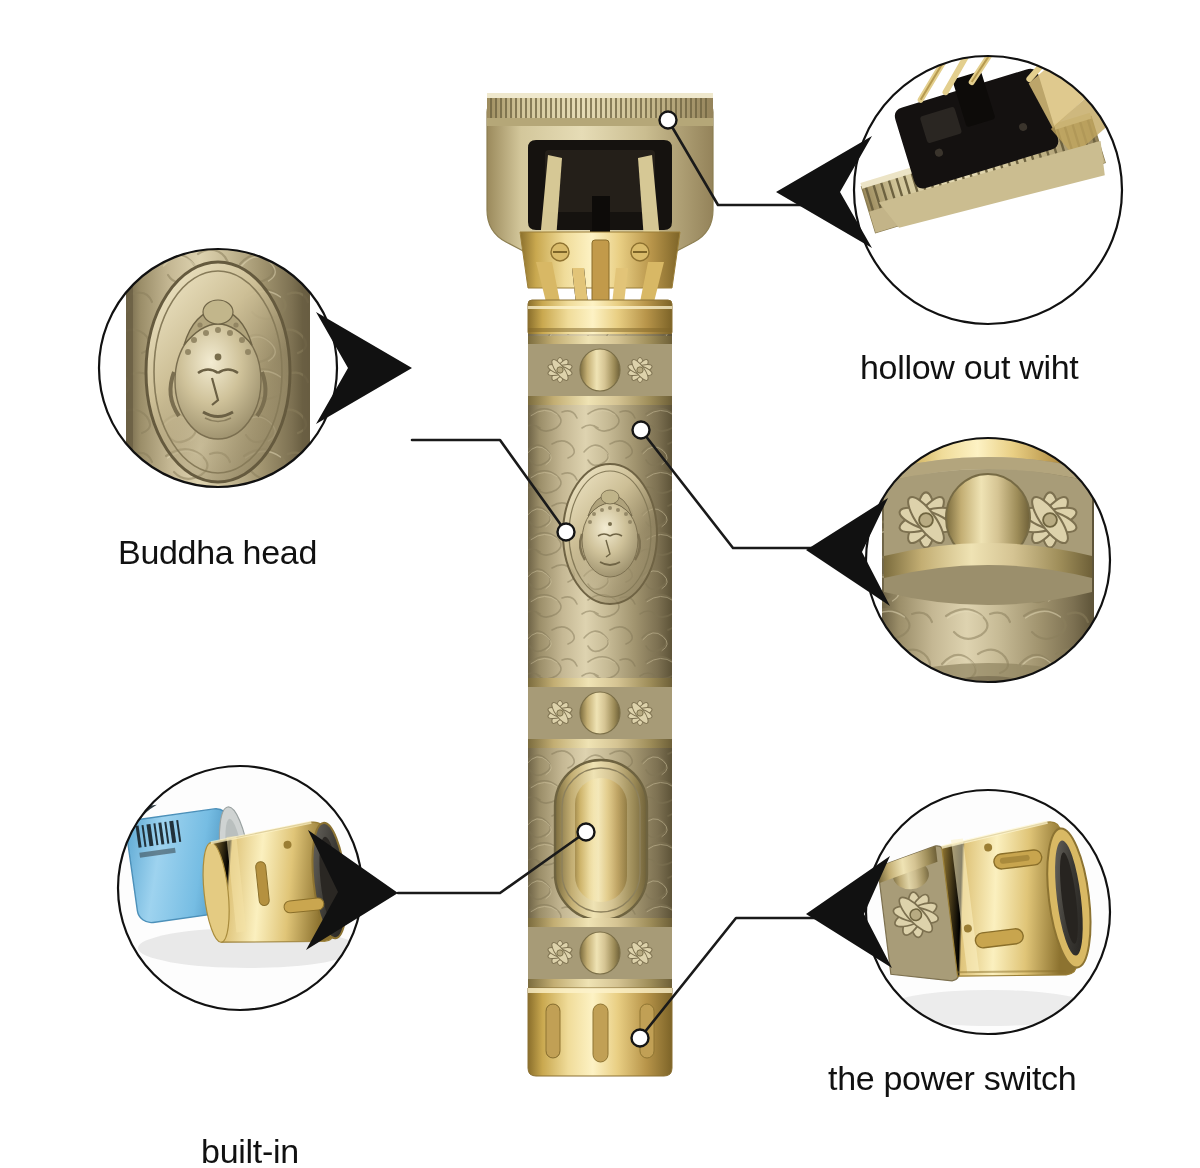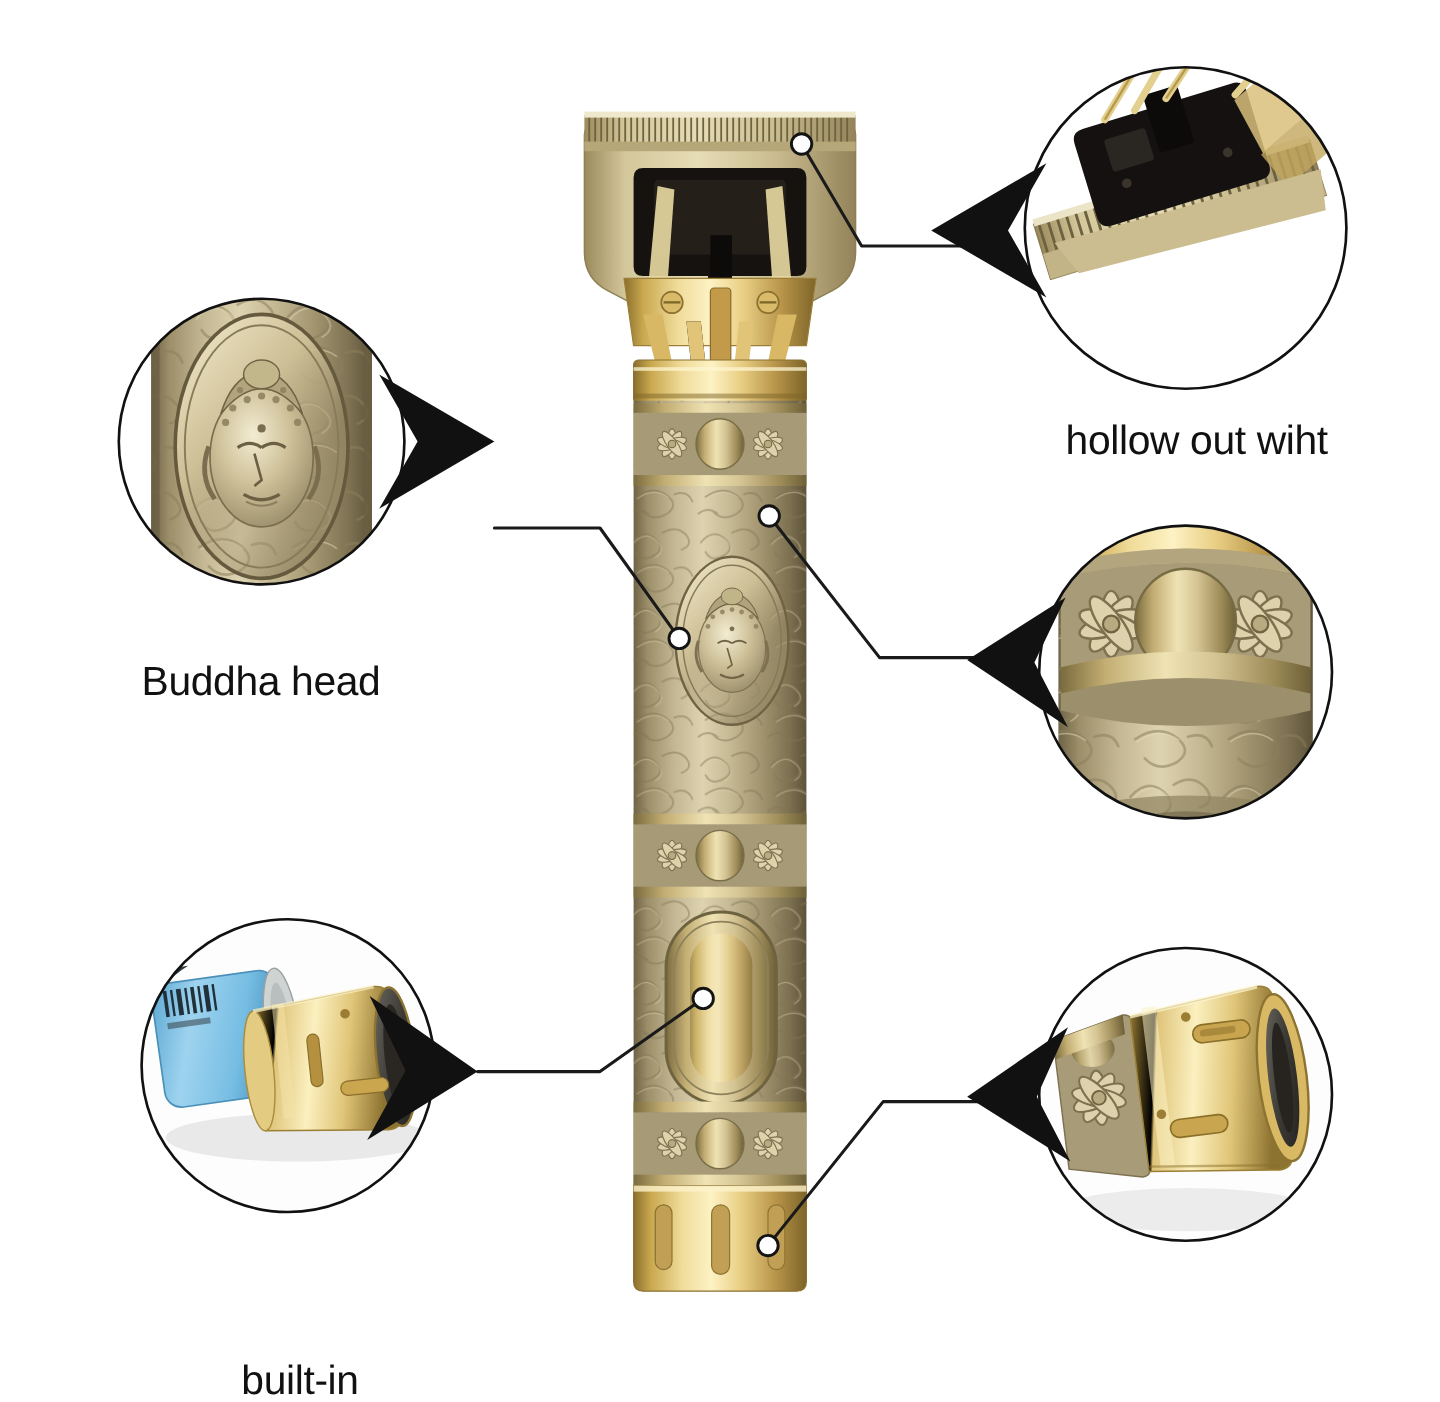--- a/index.html
+++ b/index.html
@@ -13,22 +13,22 @@
   #art { position:absolute; inset:0; width:1200px; height:1168px; }
   .label {
     position:absolute;
     color:#111111;
     font-family:"Liberation Sans", sans-serif;
     font-weight:400;
     letter-spacing:-0.3px;
     white-space:pre;
     line-height:1.08;
   }
-  #lbl-buddha       { left:118px; top:550px;  font-size:34px; }
-  #lbl-hollow       { left:888px; top:349px;  font-size:34px; }
+  #lbl-buddha       { left:118px; top:534px;  font-size:34px; }
+  #lbl-hollow       { left:860px; top:349px;  font-size:34px; }
   #lbl-metallic     { left:775px; top:698px;  font-size:34px; }
   #lbl-battery      { left:60px;  top:1060px; font-size:34px; width:380px; text-align:center; }
   #lbl-power        { left:828px; top:1060px; font-size:34px; }
 </style>
 </head>
 <body>
 
 <div id="stage">
 
   <svg id="art" viewBox="0 0 1200 1168">
@@ -503,14 +503,15 @@
   <div class="label" id="lbl-buddha">Buddha head</div>
 
   <div class="label" id="lbl-hollow">hollow out wiht</div>
 
 
   <div class="label" id="lbl-battery">
     <div>built-in</div>
     
   </div>
 
+  <div class="label" id="lbl-power">the power switch</div>
 
 </div>
 
 </body></html>

